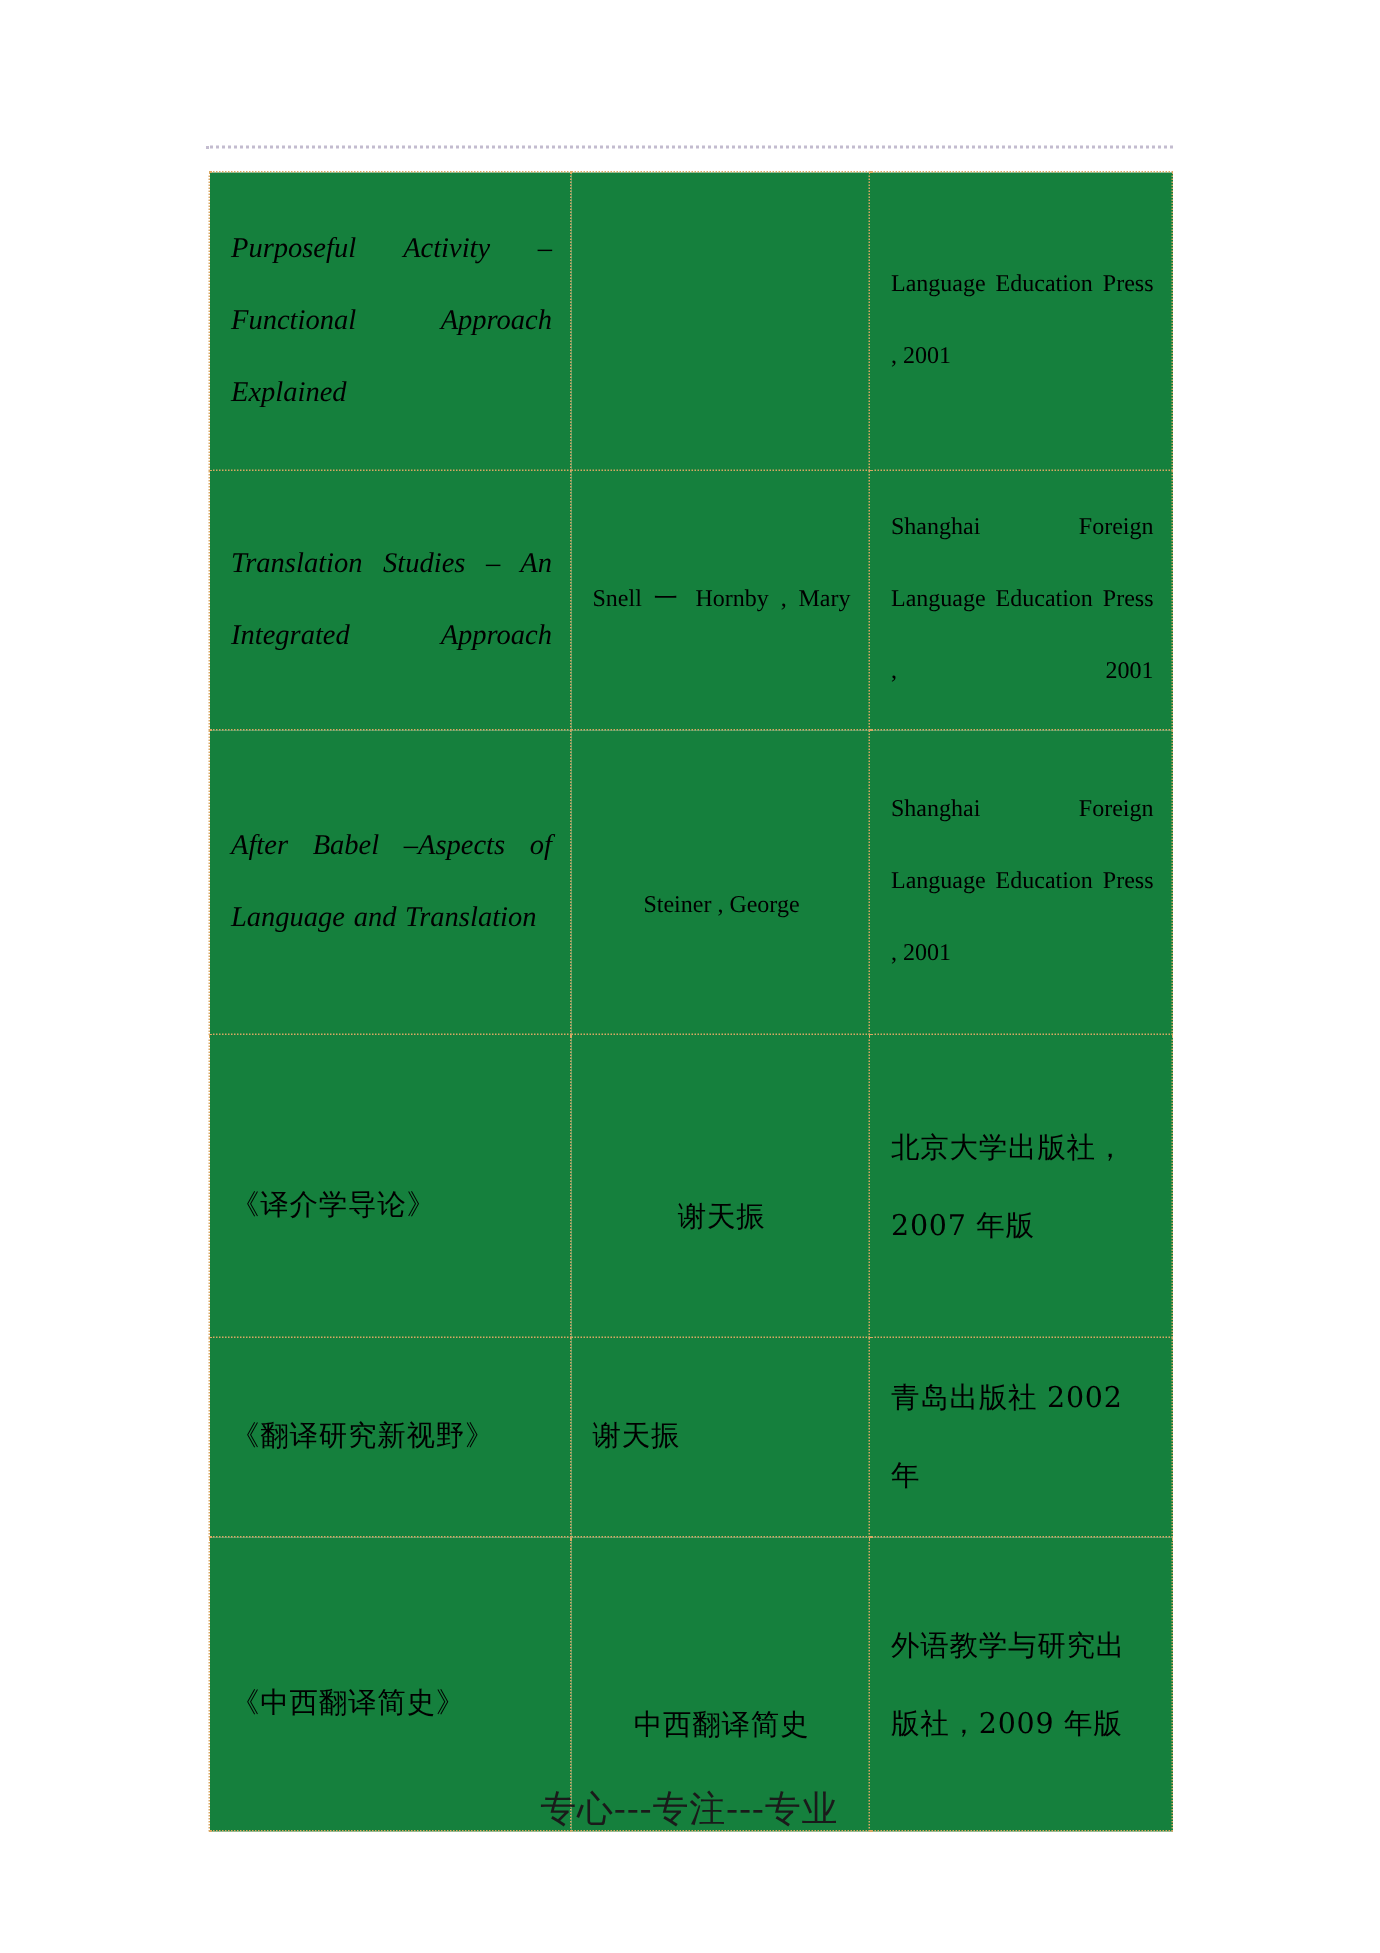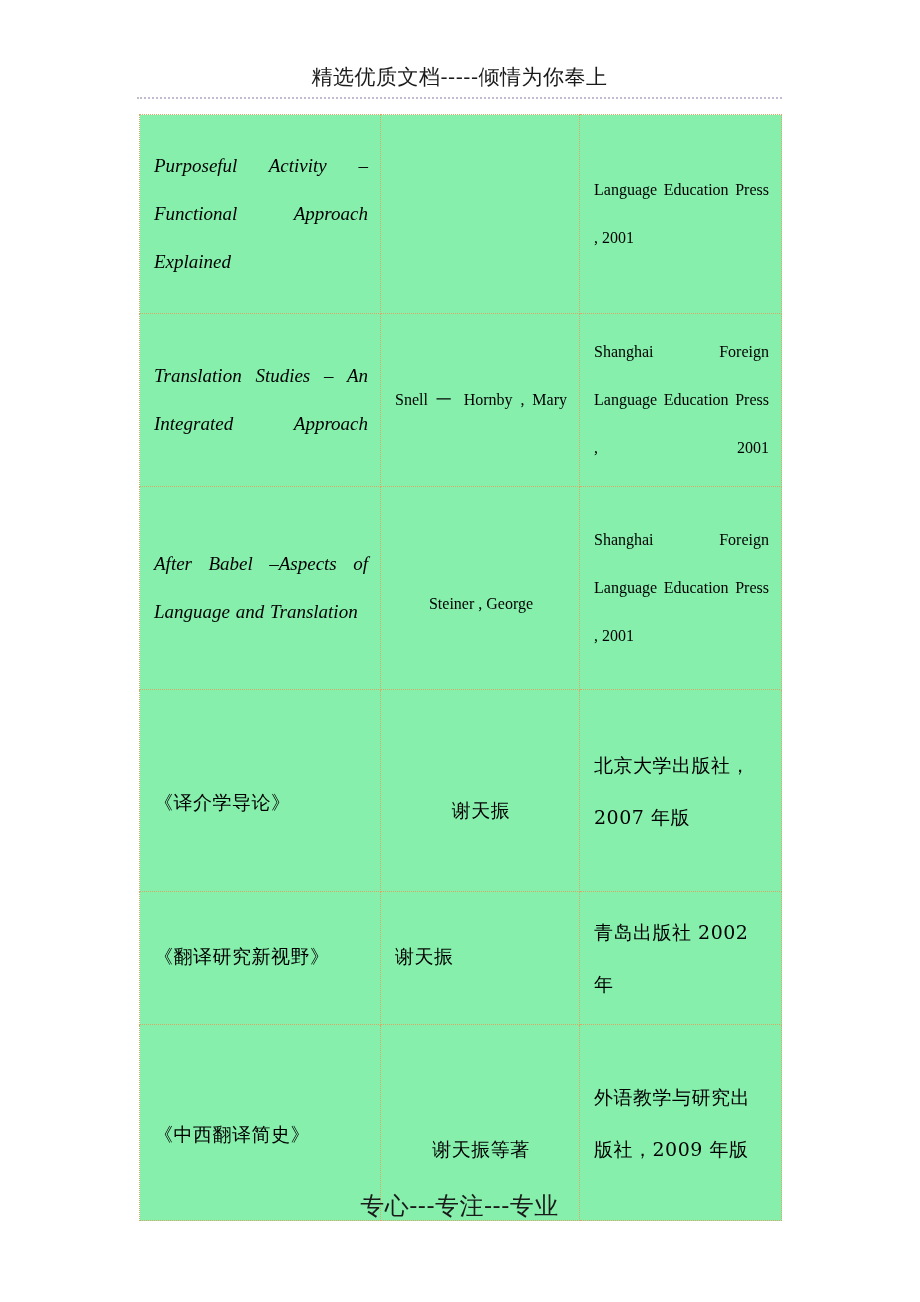--- a/index.html
+++ b/index.html
@@ -55,21 +55,21 @@
     left: 139px;
     top: 114px;
     width: 642px;
     border-collapse: collapse;
     table-layout: fixed;
   }
   .biblio-table td {
     border: 1px dotted #d9a864;
     padding: 0;
     vertical-align: middle;
-    background: #86efac;
+    background: #15803d;
   }
   .col-title  { width: 241px; }
   .col-author { width: 199px; }
   .col-pub    { width: 202px; }
 
   .cell-inner {
     padding: 14px 12px 14px 14px;
     box-sizing: border-box;
   }
 
@@ -96,21 +96,21 @@
   .latin-plain.centered {
     text-align: right;
     text-align-last: center;
   }
   .latin-plain.last-left {
     text-align-last: left;
   }
 
   
   .cjk {
-    font-family: Liberation Mono, monospace;
+    font-family: Liberation Serif, serif;
     font-size: 19px;
     line-height: 50px;
     letter-spacing: 0.5px;
   }
   .cjk.centered { text-align: center; }
   .cjk.left { text-align: left; }
 
   .cjk-block {
     font-family: "DejaVu Serif", "Liberation Serif", serif;
     font-size: 19px;
@@ -147,23 +147,20 @@
     color: #1a1a1a;
     letter-spacing: 0.5px;
     white-space: nowrap;
   }
 </style>
 </head>
 <body>
 
 <div class="page">
 
-  <div class="page-header">
-    <div class="page-header-text">精选优质文档-----倾情为你奉上</div>
-  </div>
   <div class="header-rule"></div>
 
   <table class="biblio-table">
     <colgroup>
       <col class="col-title">
       <col class="col-author">
       <col class="col-pub">
     </colgroup>
     <tbody>
 
@@ -258,21 +255,21 @@
       </tr>
 
       <tr class="r6">
         <td>
           <div class="cell-inner nudge-down">
             <div class="cjk left">《中西翻译简史》</div>
           </div>
         </td>
         <td>
           <div class="cell-inner nudge-down4">
-            <div class="cjk centered">谢天振等著</div>
+            <div class="cjk centered">中西翻译简史</div>
           </div>
         </td>
         <td>
           <div class="cell-inner">
             <div class="cjk-block">外语教学与研究出版社，2009 年版</div>
           </div>
         </td>
       </tr>
 
     </tbody>

